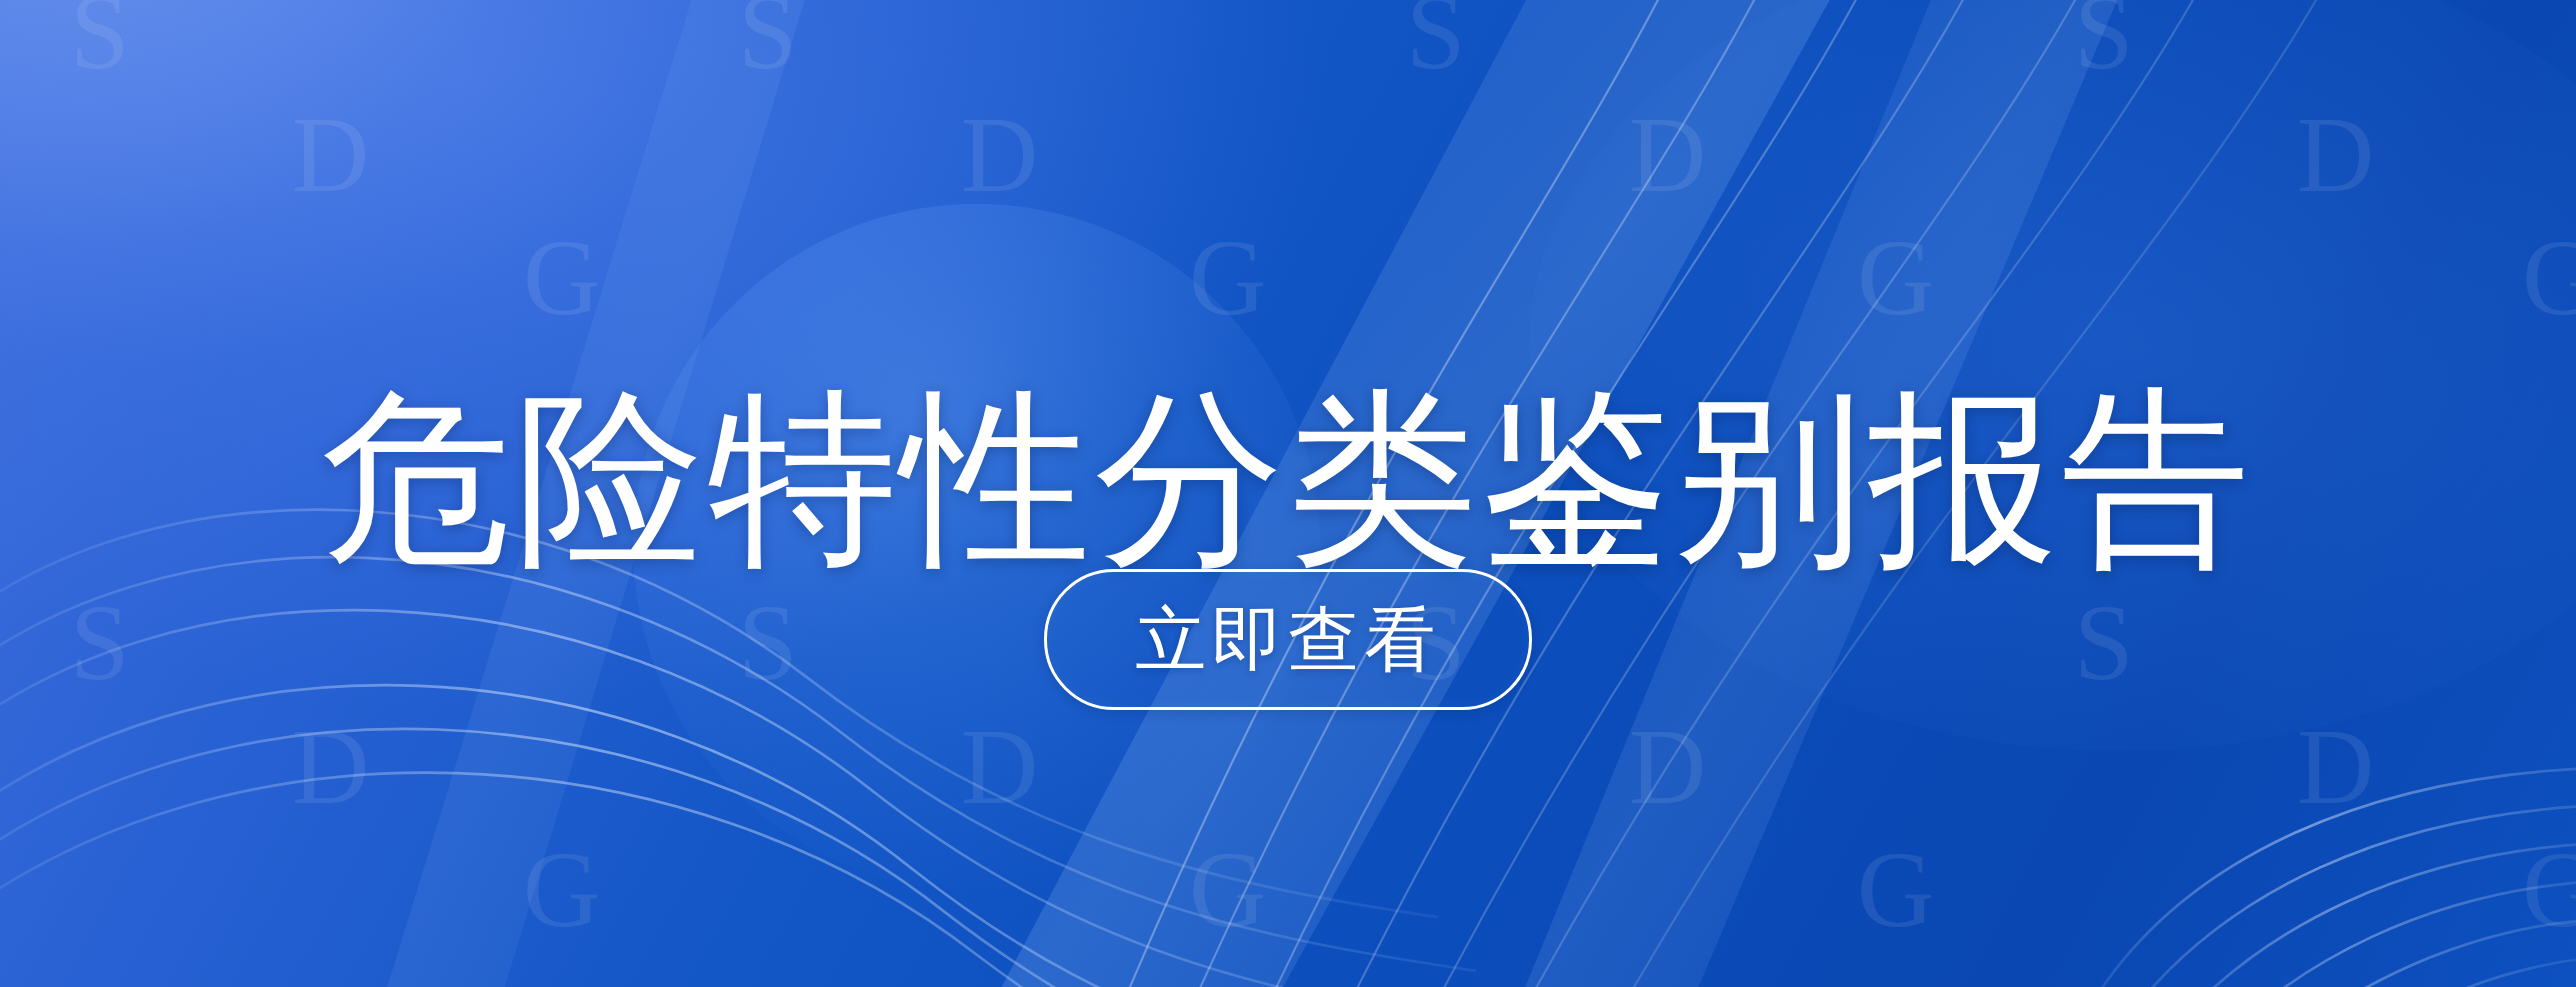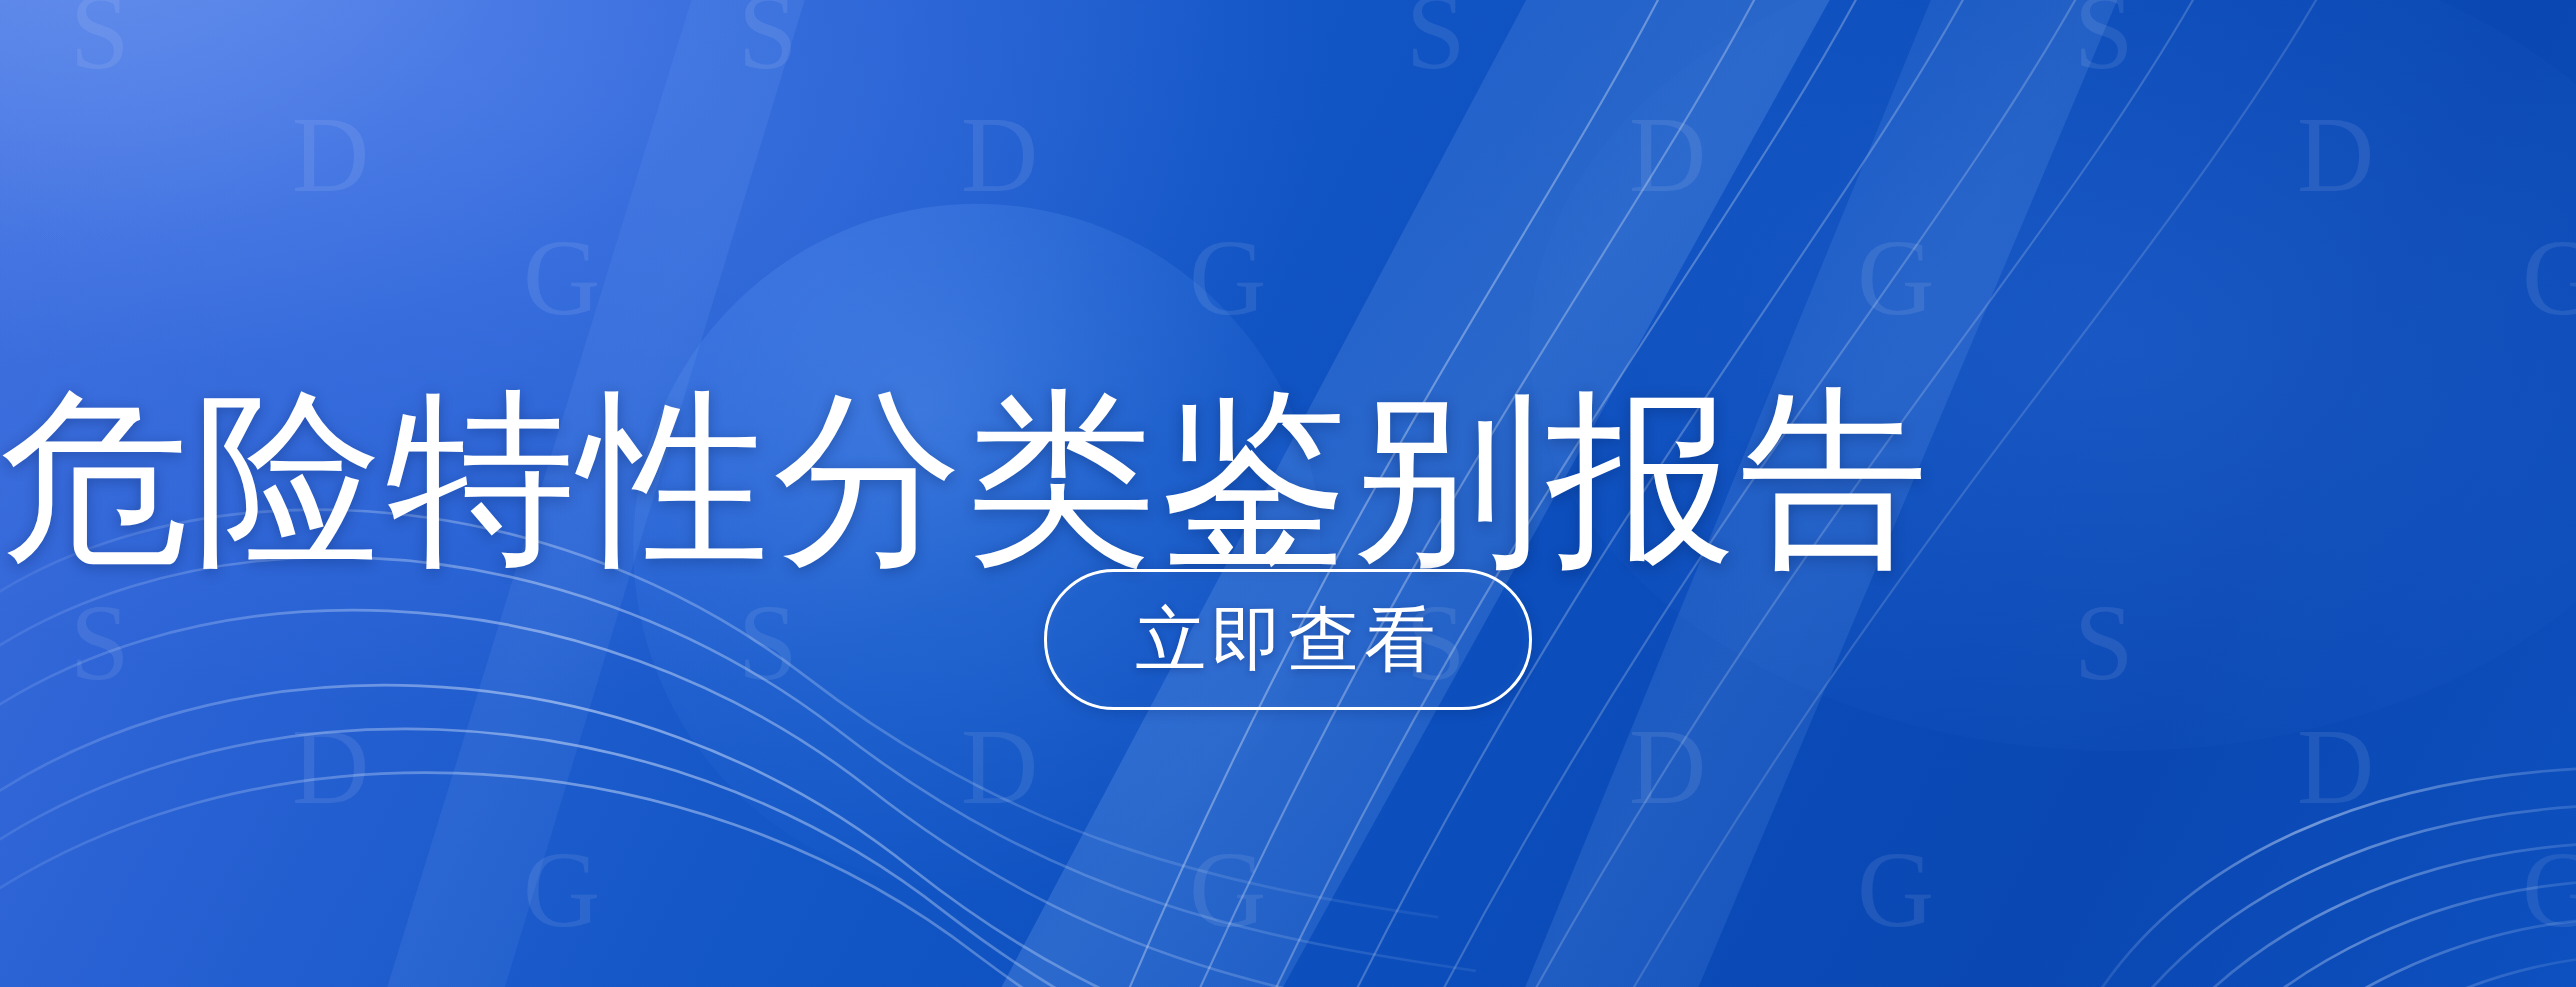--- a/index.html
+++ b/index.html
@@ -18,20 +18,21 @@
   .layer{position:absolute;inset:0;width:100%;height:100%;}
   .wm-letter{
     position:absolute;
     font-family:"Liberation Serif","DejaVu Serif",serif;
     font-weight:400;line-height:1;
     color:#ffffff;opacity:.085;
     user-select:none;pointer-events:none;
   }
   .title-wrap{
     position:absolute;left:0;right:0;top:252px;
+    text-align:center;
   }
   .title{
     display:inline-block;
     font-family:"Liberation Sans","DejaVu Sans",sans-serif;
     font-size:189px;line-height:1.06;font-weight:400;
     color:#ffffff;
     letter-spacing:4.3px;
     text-shadow:0 3.2px 14px rgba(4,28,80,.33);
     white-space:nowrap;
   }

